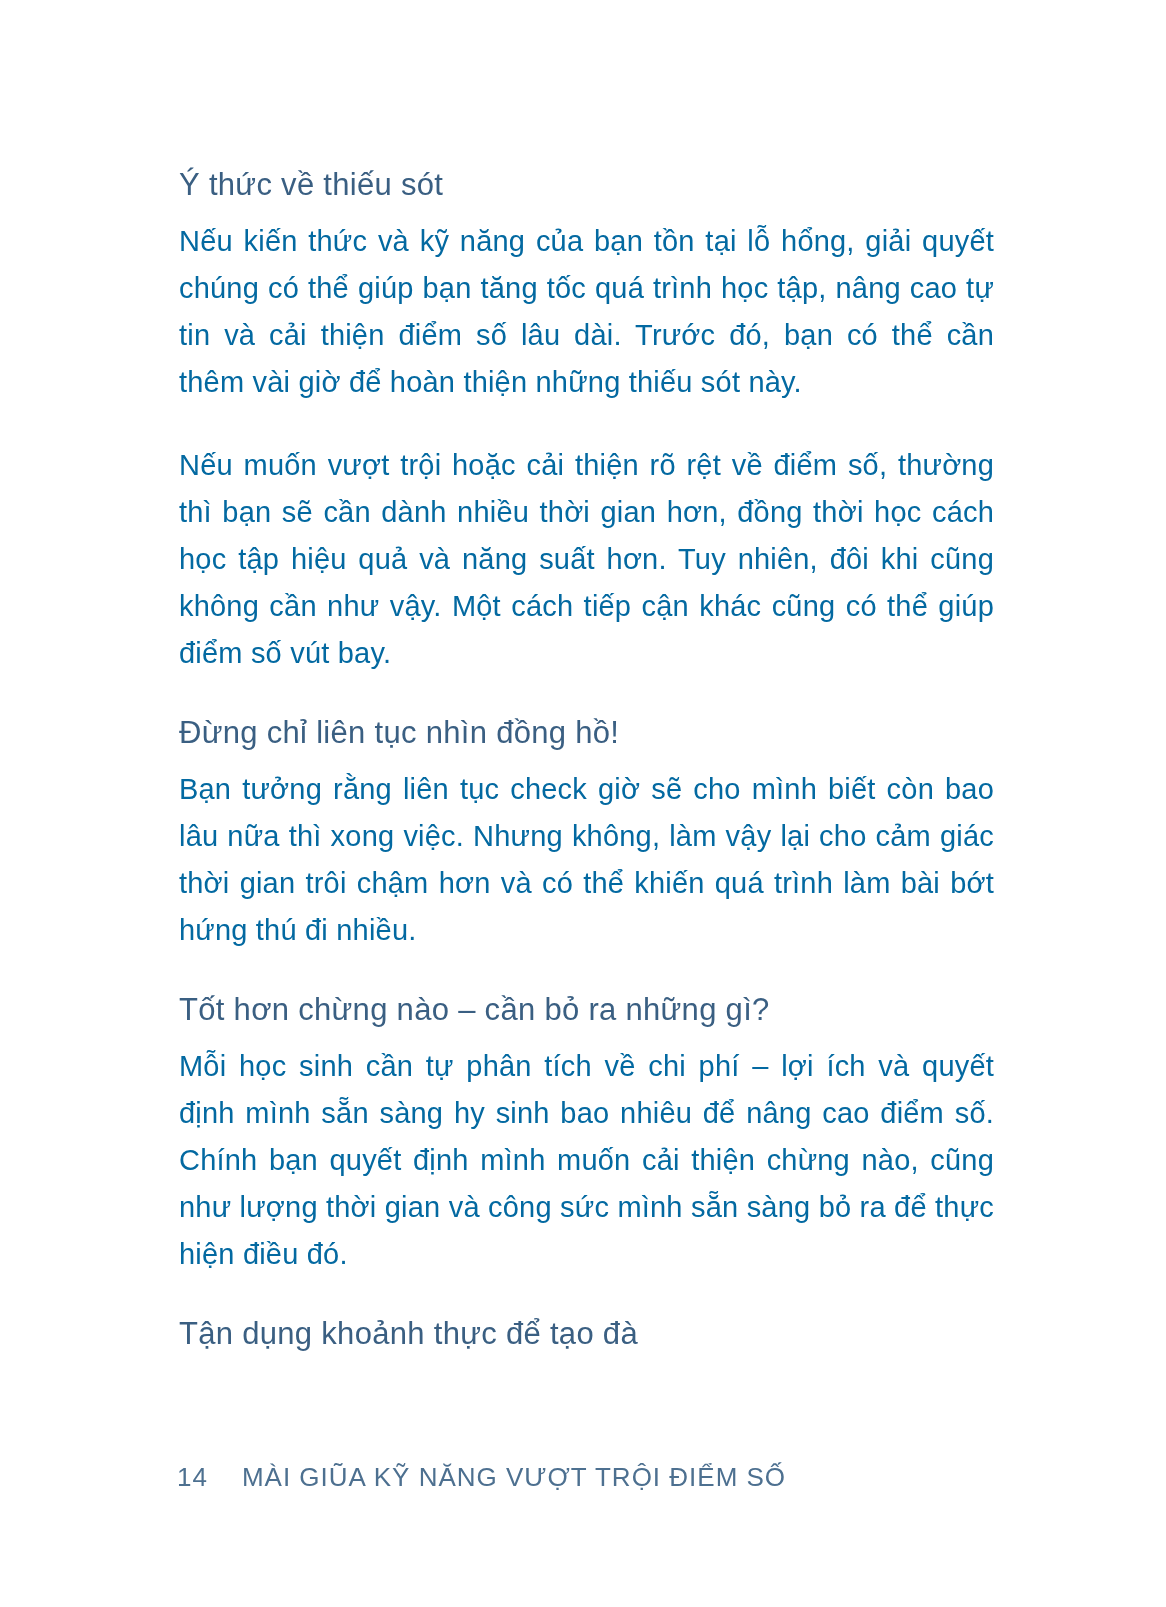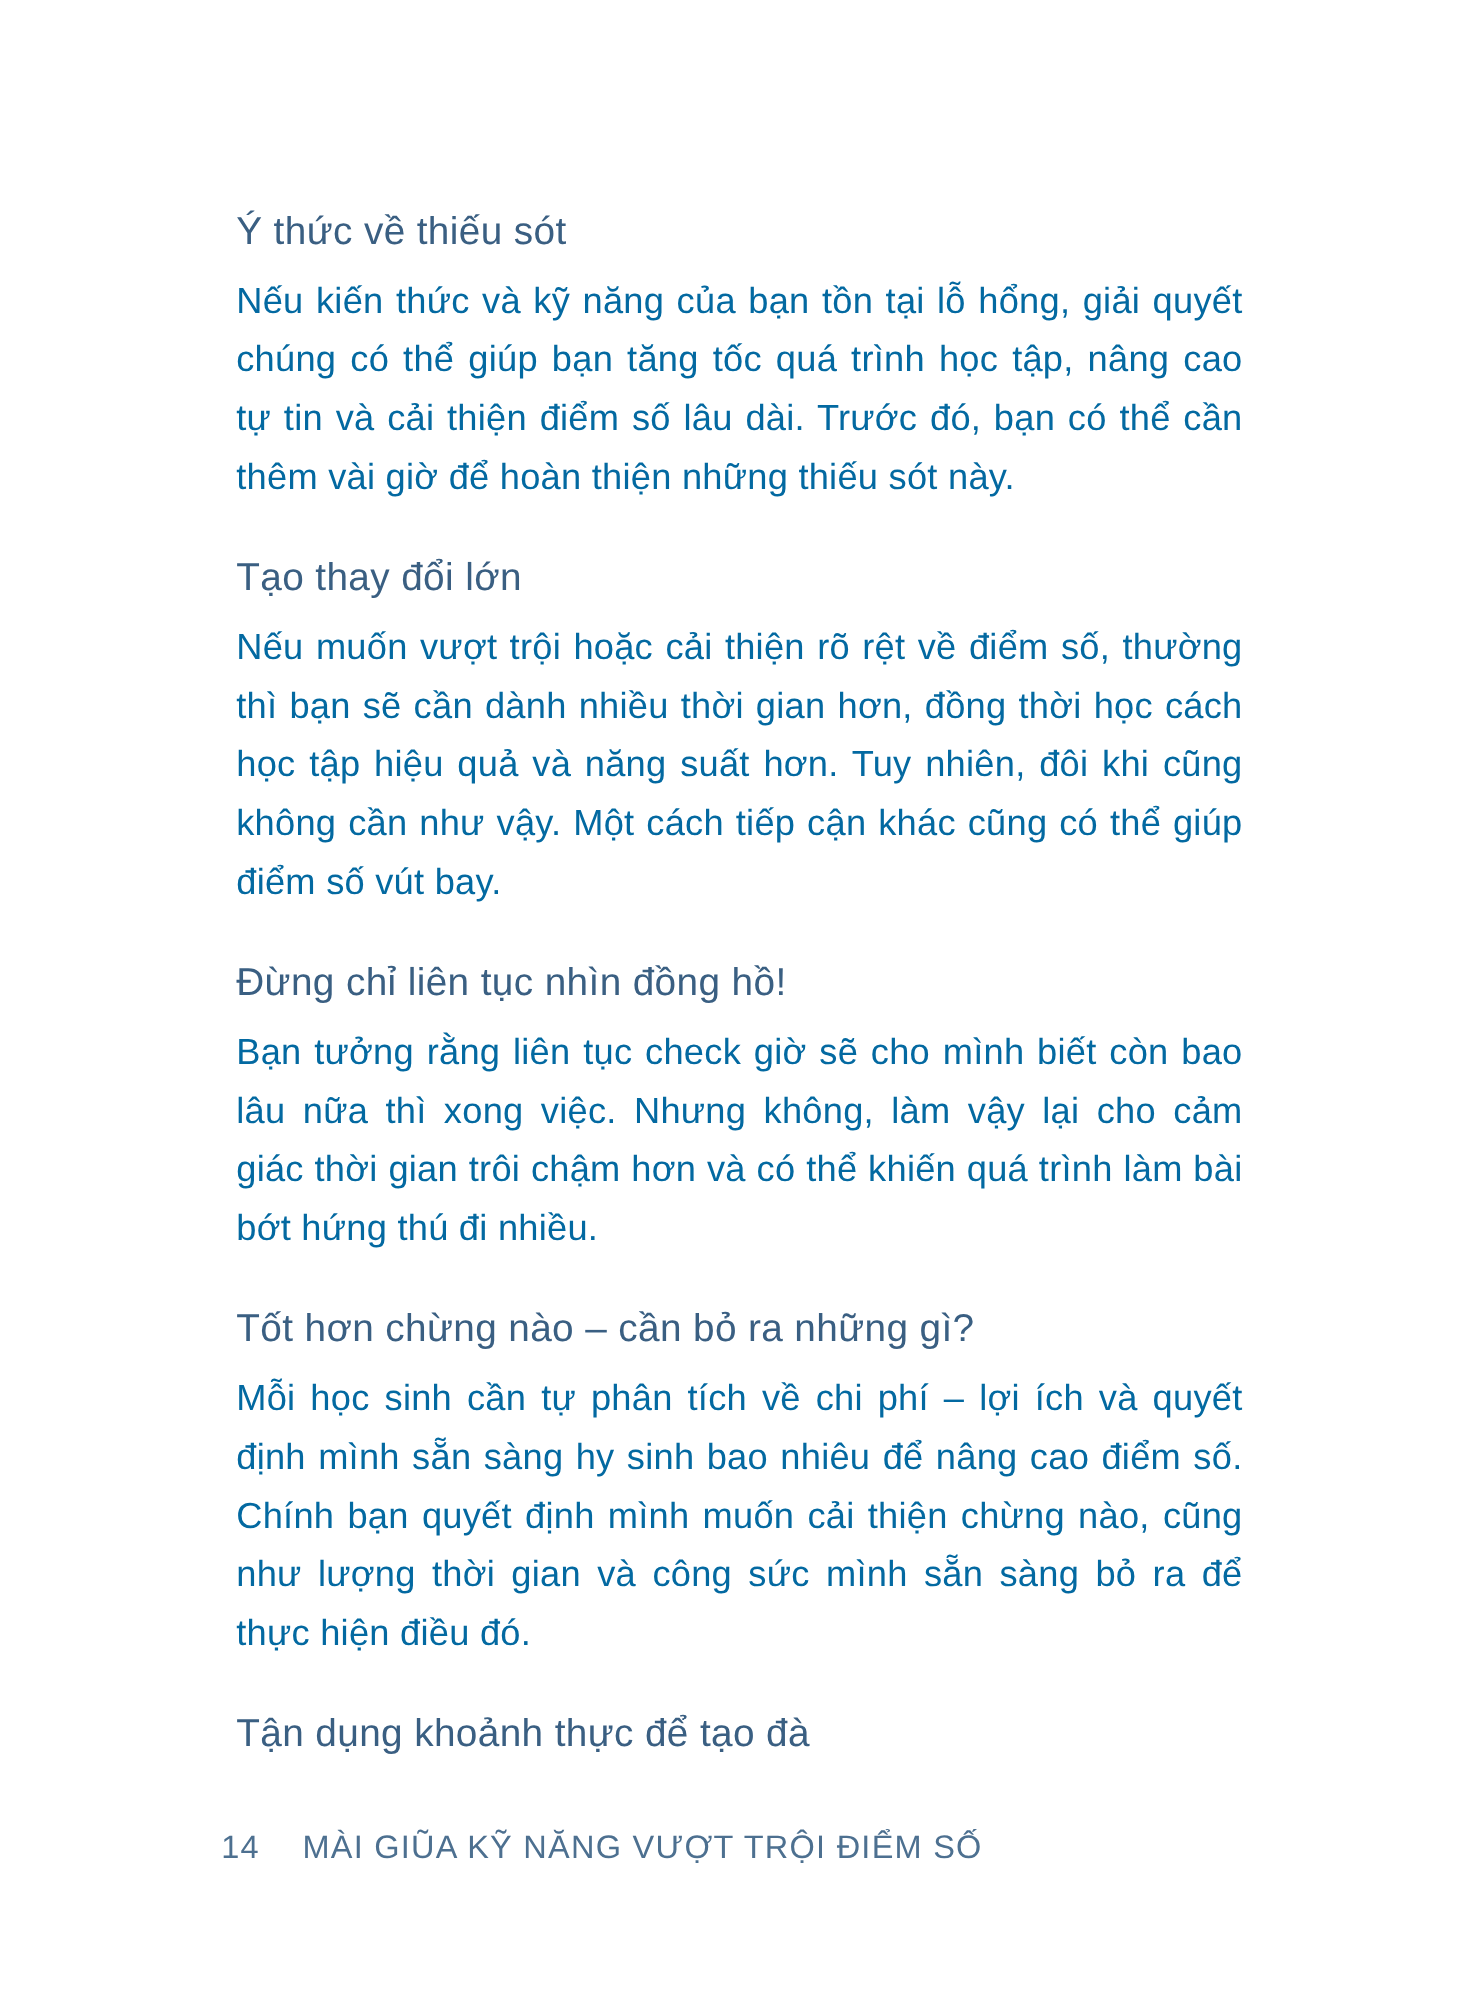--- a/index.html
+++ b/index.html
@@ -11,21 +11,21 @@
     position: relative;
     width: 1166px;
     height: 1607px;
     background: #ffffff;
     font-family: "Liberation Sans", "DejaVu Sans", sans-serif;
     overflow: hidden;
     box-sizing: border-box;
     padding: 165px 172px 0 177px;
   }
   .section {
-    margin: 0 0 36px 12px;
+    margin: 0 0 36px 2px;
   }
   .section-heading {
     font-size: 31px;
     line-height: 40px;
     font-weight: 400;
     color: #3a5f82;
     margin: 0 0 13px 0;
     letter-spacing: 0.3px;
   }
   .section-paragraph {
@@ -63,21 +63,20 @@
 <body>
 
 <div class="page">
 
   <section class="section">
     <h2 class="section-heading">Ý thức về thiếu sót</h2>
     <p class="section-paragraph">Nếu kiến thức và kỹ năng của bạn tồn tại lỗ hổng, giải quyết chúng có thể giúp bạn tăng tốc quá trình học tập, nâng cao tự tin và cải thiện điểm số lâu dài. Trước đó, bạn có thể cần thêm vài giờ để hoàn thiện những thiếu sót này.</p>
   </section>
 
   <section class="section">
-    <h2 class="section-heading">Tạo thay đổi lớn</h2>
     <p class="section-paragraph">Nếu muốn vượt trội hoặc cải thiện rõ rệt về điểm số, thường thì bạn sẽ cần dành nhiều thời gian hơn, đồng thời học cách học tập hiệu quả và năng suất hơn. Tuy nhiên, đôi khi cũng không cần như vậy. Một cách tiếp cận khác cũng có thể giúp điểm số vút bay.</p>
   </section>
 
   <section class="section">
     <h2 class="section-heading">Đừng chỉ liên tục nhìn đồng hồ!</h2>
     <p class="section-paragraph">Bạn tưởng rằng liên tục check giờ sẽ cho mình biết còn bao lâu nữa thì xong việc. Nhưng không, làm vậy lại cho cảm giác thời gian trôi chậm hơn và có thể khiến quá trình làm bài bớt hứng thú đi nhiều.</p>
   </section>
 
   <section class="section">
     <h2 class="section-heading">Tốt hơn chừng nào – cần bỏ ra những gì?</h2>

